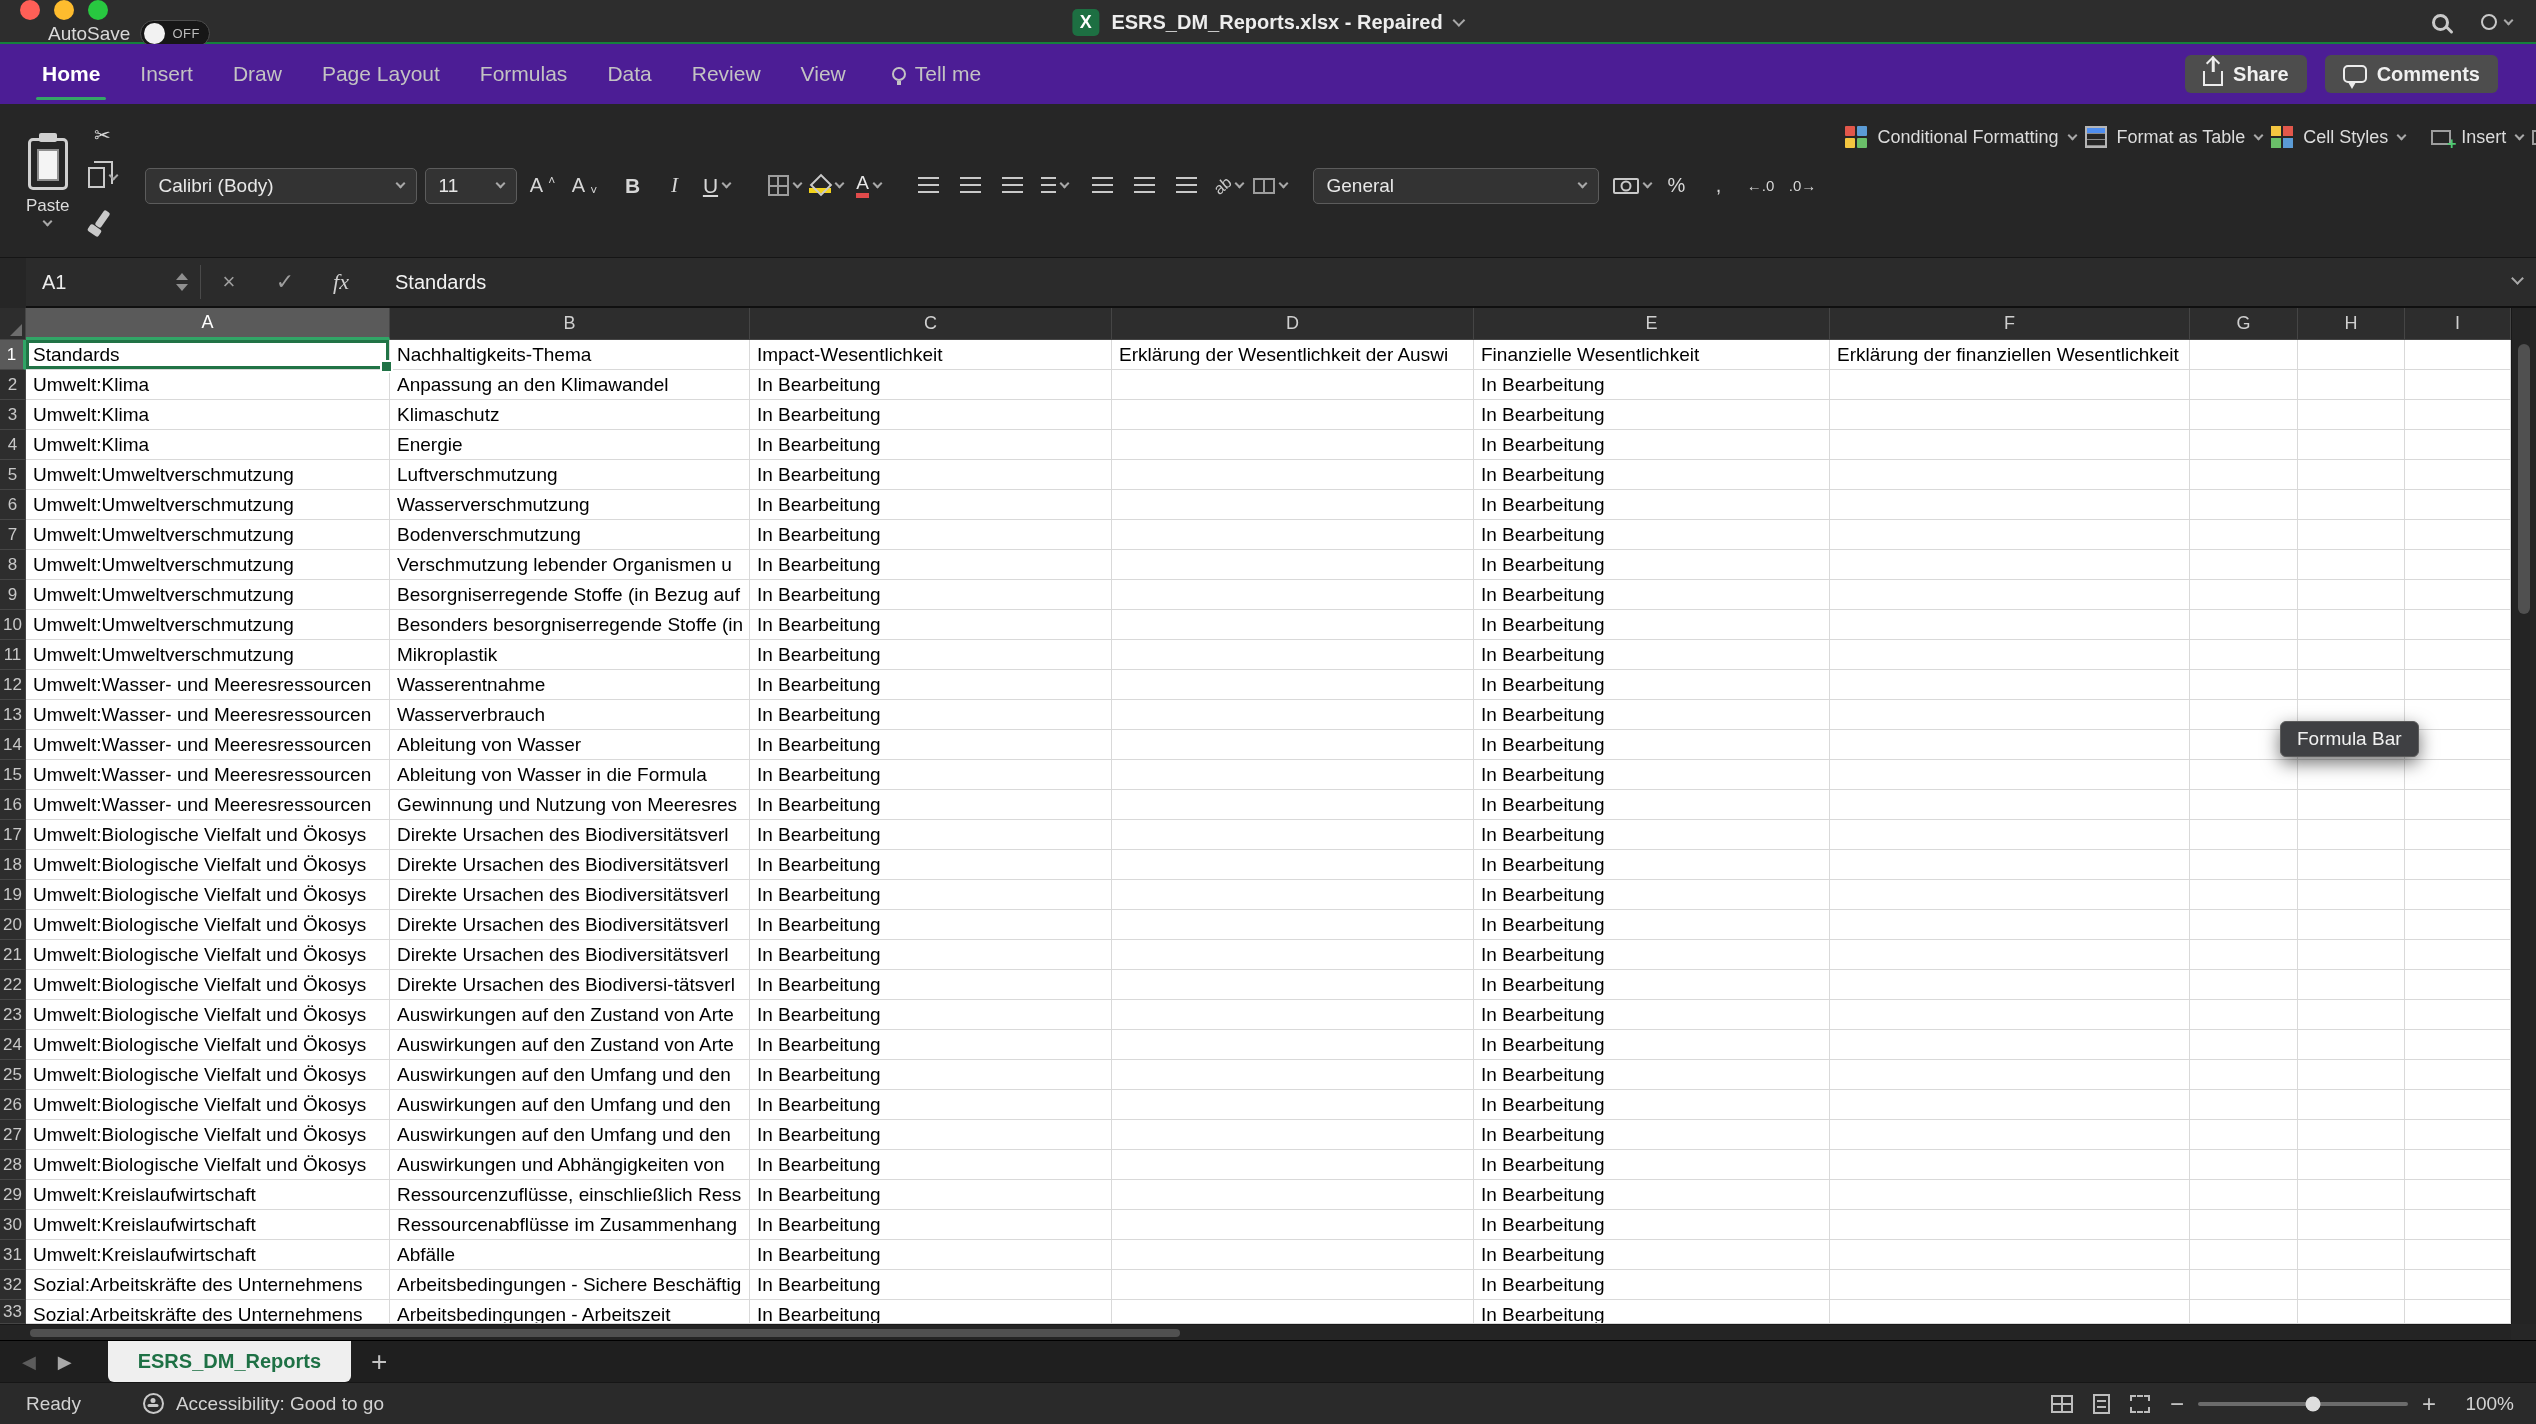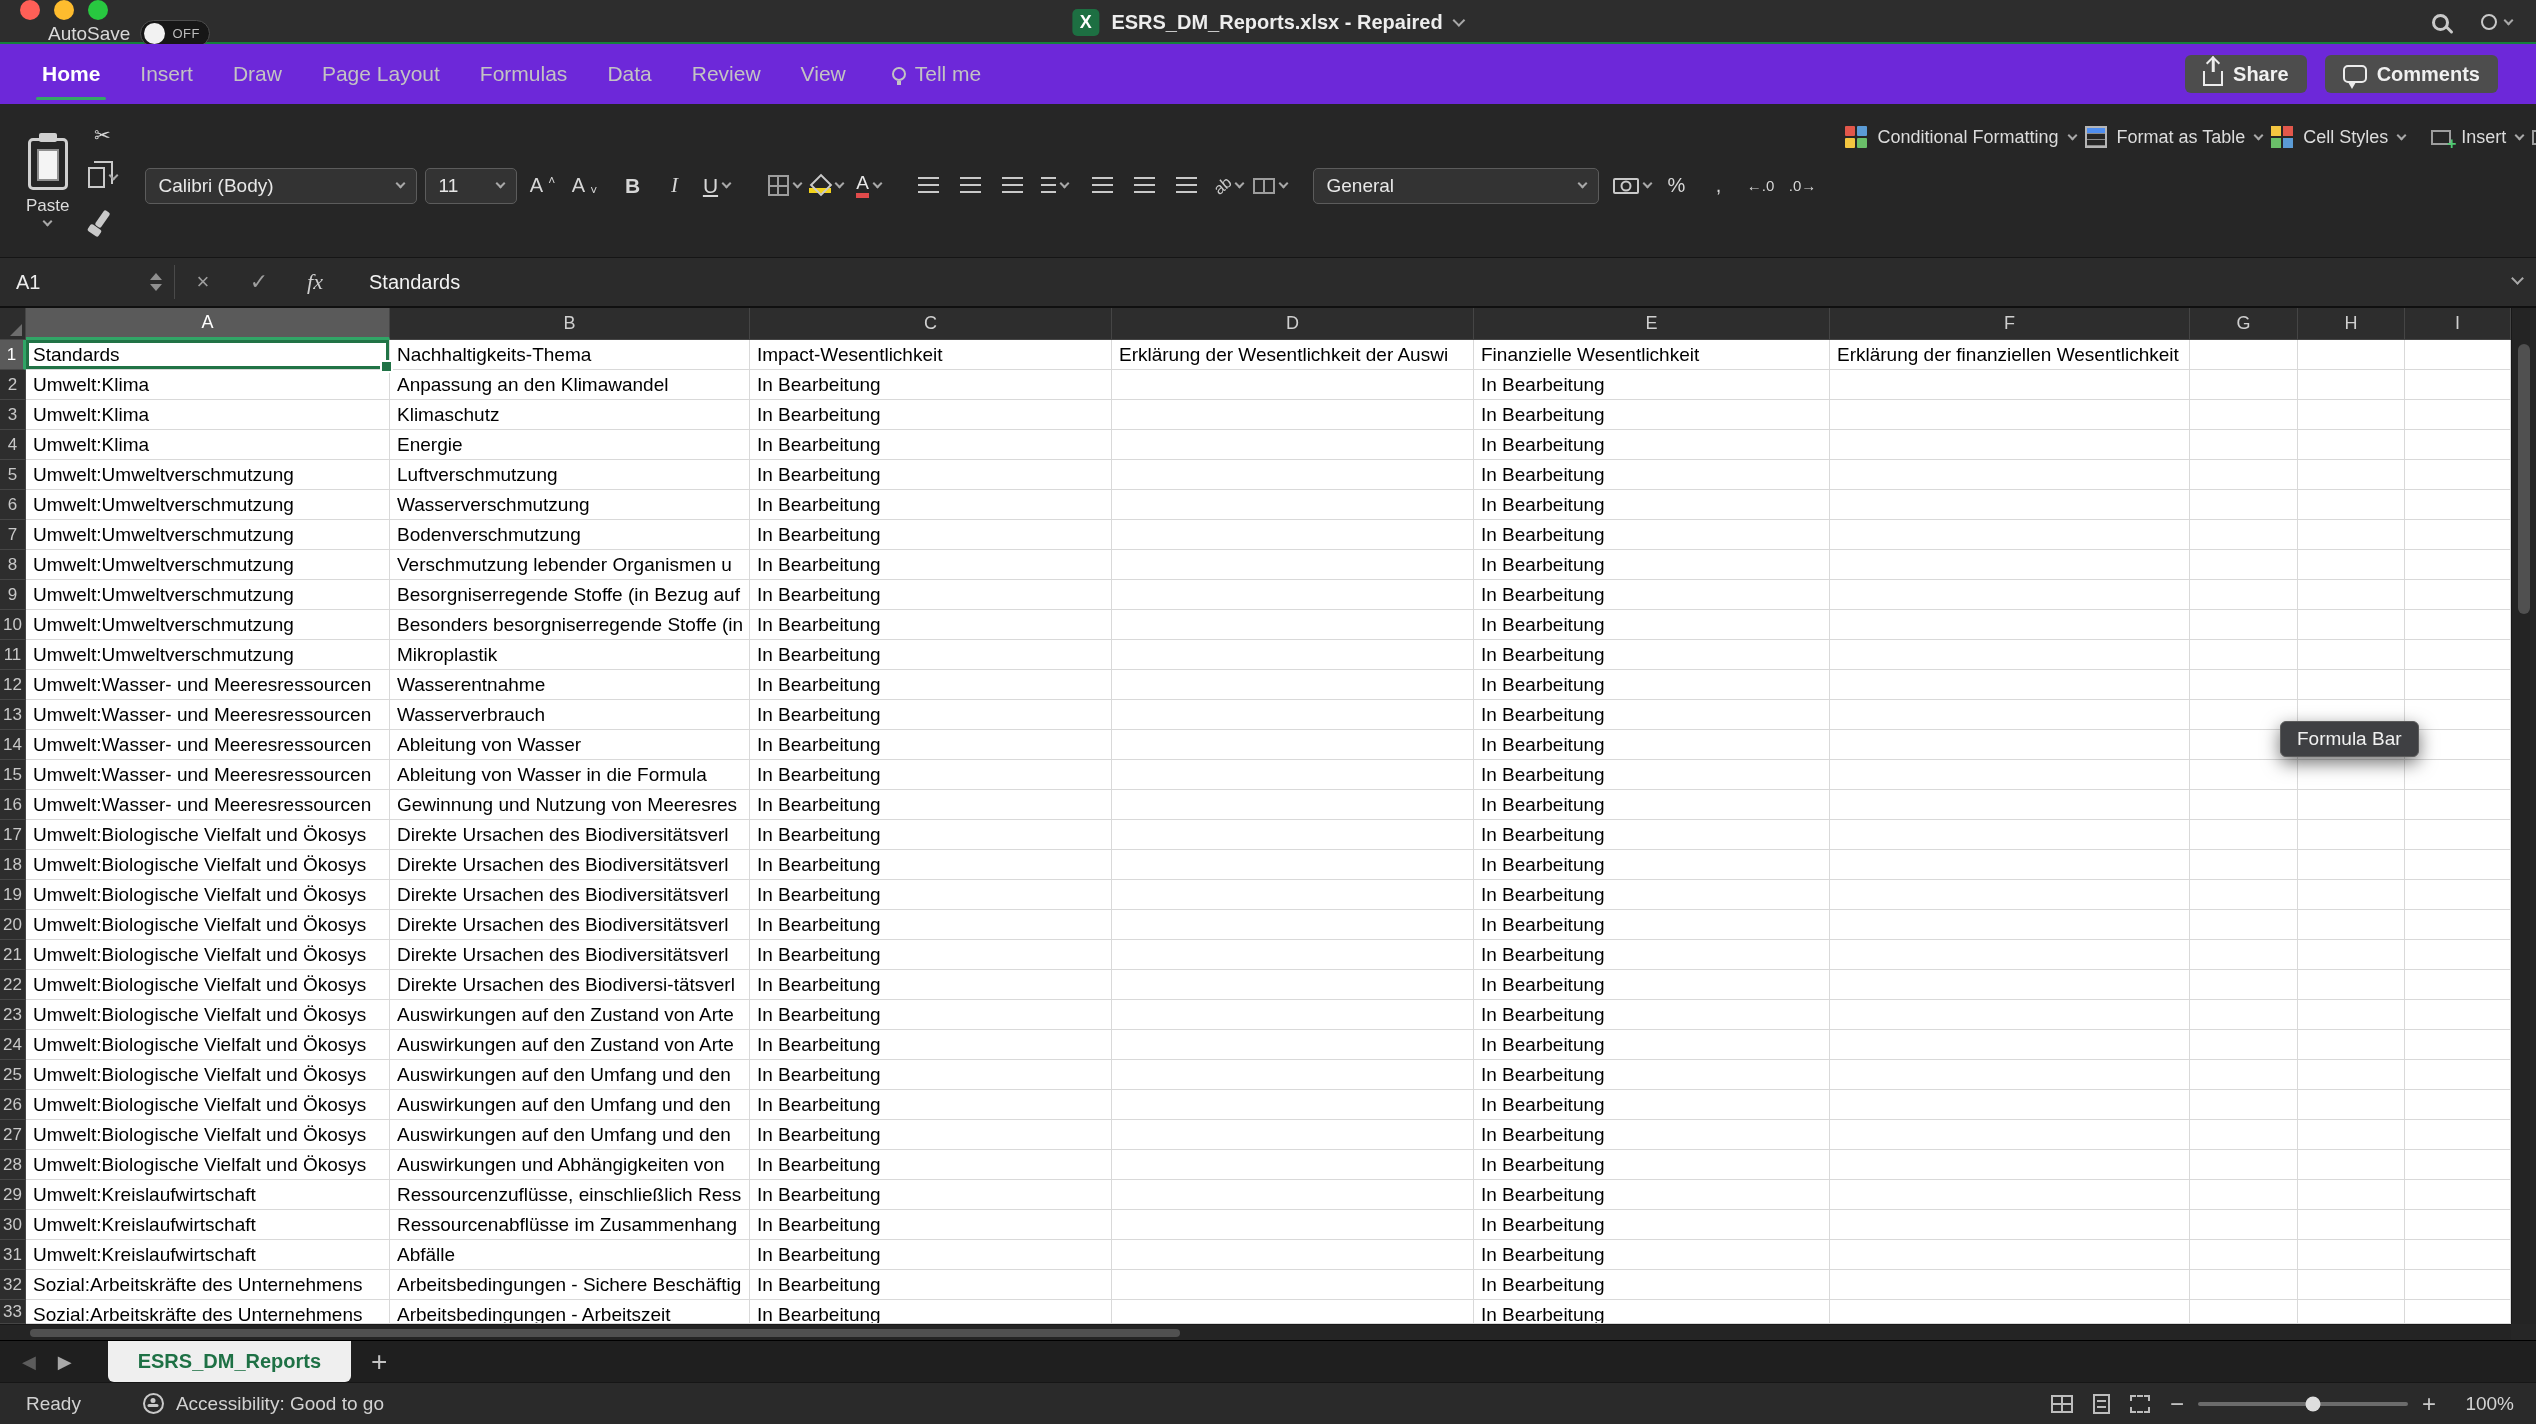--- a/index.html
+++ b/index.html
@@ -21,21 +21,21 @@
   .tb-ic { display:flex; align-items:center; gap:4px; }
   .tb-title { position:absolute; left:50%; top:0; height:44px; transform:translateX(-50%); display:flex; align-items:center; gap:12px; }
   .xl-icon { width:27px; height:27px; background:#1d6f42; border-radius:5px; color:#fff; font-weight:bold; font-size:18px; display:flex; align-items:center; justify-content:center; }
   .tb-title-text { font-size:20px; font-weight:bold; color:#ededed; }
   .tb-right { position:absolute; right:24px; top:0; height:44px; display:flex; align-items:center; gap:32px; }
 
   .chv { display:inline-block; width:9px; height:9px; border-right:2px solid #a8a8a8; border-bottom:2px solid #a8a8a8; transform:rotate(45deg); margin-top:-4px; }
   .chv.s { width:7px; height:7px; }
 
   
-  .ribbon-tabs { height:60px; background:#6d28d9; display:flex; align-items:stretch; position:relative; }
+  .ribbon-tabs { height:60px; background:#4c1d95; display:flex; align-items:stretch; position:relative; }
   .rtabs-holder { display:flex; align-items:stretch; margin-left:22px; }
   .rtab { display:flex; align-items:center; padding:0 20px; font-size:21px; color:#c3c3c3; position:relative; cursor:default; }
   .rtab.active { color:#ffffff; font-weight:bold; }
   .rtab.active::after { content:""; position:absolute; left:14px; right:14px; bottom:4px; height:3px; background:#35a667; border-radius:2px; }
   .tellme { display:flex; align-items:center; gap:9px; margin-left:26px; font-size:21px; color:#c3c3c3; }
   .i-bulb { width:14px; height:14px; border:2px solid #c3c3c3; border-radius:50%; position:relative; }
   .i-bulb::after { content:""; position:absolute; left:3px; bottom:-6px; width:4px; height:4px; background:#c3c3c3; }
   .tabs-right { position:absolute; right:38px; top:0; height:60px; display:flex; align-items:center; gap:18px; }
   .pill { display:flex; align-items:center; gap:10px; background:#4d4d4d; border-radius:6px; height:38px; padding:0 18px; font-size:20px; color:#f0f0f0; font-weight:bold; }
   .i-share { width:20px; height:15px; border:2.5px solid #ececec; border-top:none; position:relative; margin-top:8px; }
@@ -91,21 +91,21 @@
   .i-magnifier { width:17px; height:17px; border:3px solid #c9c9c9; border-radius:50%; position:relative; }
   .i-magnifier::after { content:""; position:absolute; width:10px; height:3px; background:#c9c9c9; transform:rotate(45deg); right:-8px; bottom:-3px; border-radius:2px; }
   .i-magnifier.big { width:22px; height:22px; }
   .i-chart { width:34px; height:30px; border:2px solid #c9c9c9; border-radius:3px; display:flex; align-items:flex-end; gap:3px; padding:3px 4px; }
   .i-chart span { width:6px; background:#5b9bd5; }
   .i-translate { width:36px; height:36px; background:#2b6bd8; border-radius:6px; color:#fff; font-weight:bold; font-size:22px; display:flex; align-items:center; justify-content:center; position:relative; }
   .i-translate::after { content:"a"; position:absolute; right:-6px; bottom:-6px; width:18px; height:18px; background:#e8e8e8; color:#2b6bd8; border-radius:3px; font-size:13px; display:flex; align-items:center; justify-content:center; }
   .mini-col { display:flex; flex-direction:column; justify-content:flex-start; gap:8px; padding-top:6px; margin-left:6px; }
 
   
-  .formula-bar { height:50px; background:#2b2b2b; display:flex; align-items:center; border-bottom:2px solid #101010; position:relative; }
+  .formula-bar { height:50px; background:#2b2b2b; display:flex; align-items:center; border-bottom:2px solid #101010; position:relative;margin-left:26px; }
   .name-box { width:150px; padding-left:16px; font-size:20px; color:#ececec; }
   .stepper { display:flex; flex-direction:column; gap:4px; margin-right:12px; }
   .stepper i { width:0; height:0; border-left:6px solid transparent; border-right:6px solid transparent; display:block; }
   .stepper .up { border-bottom:7px solid #8f8f8f; }
   .stepper .dn { border-top:7px solid #8f8f8f; }
   .fb-div { width:1px; height:34px; background:#4a4a4a; }
   .fb-btn { width:56px; text-align:center; font-size:22px; color:#9e9e9e; }
   .fb-fx { font-family:"Liberation Serif", serif; font-style:italic; font-size:22px; color:#cfcfcf; }
   .fb-content { margin-left:26px; font-size:20px; color:#f2f2f2; }
   .fb-expand { position:absolute; right:14px; top:20px; }

